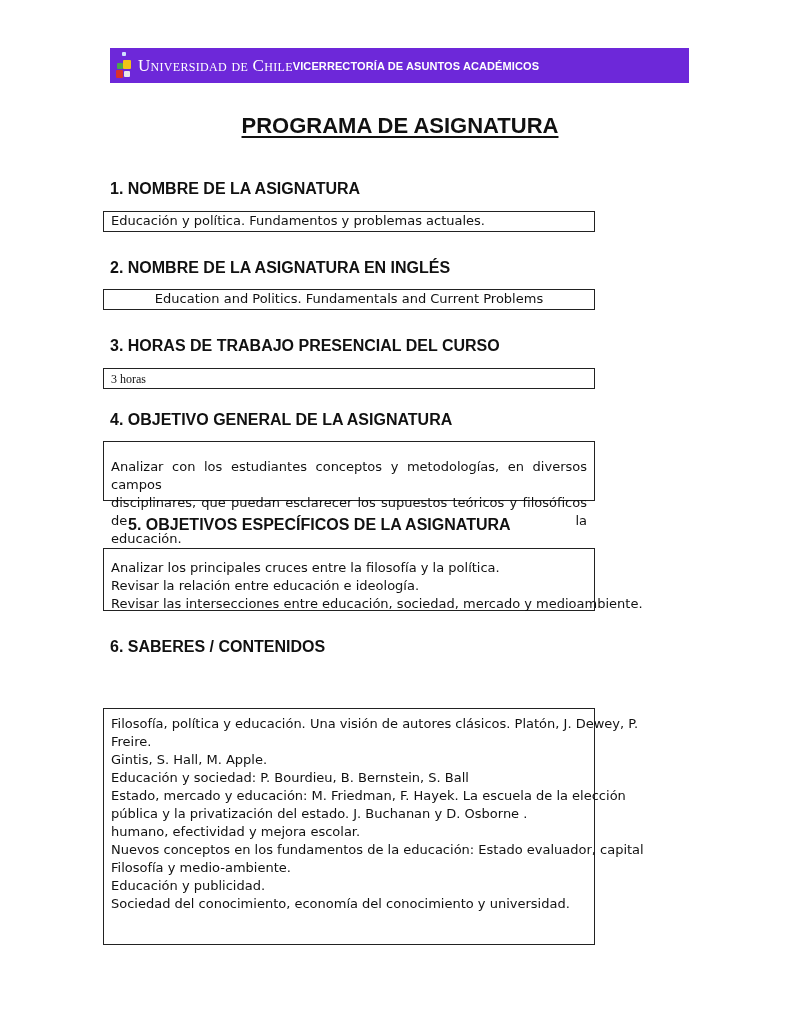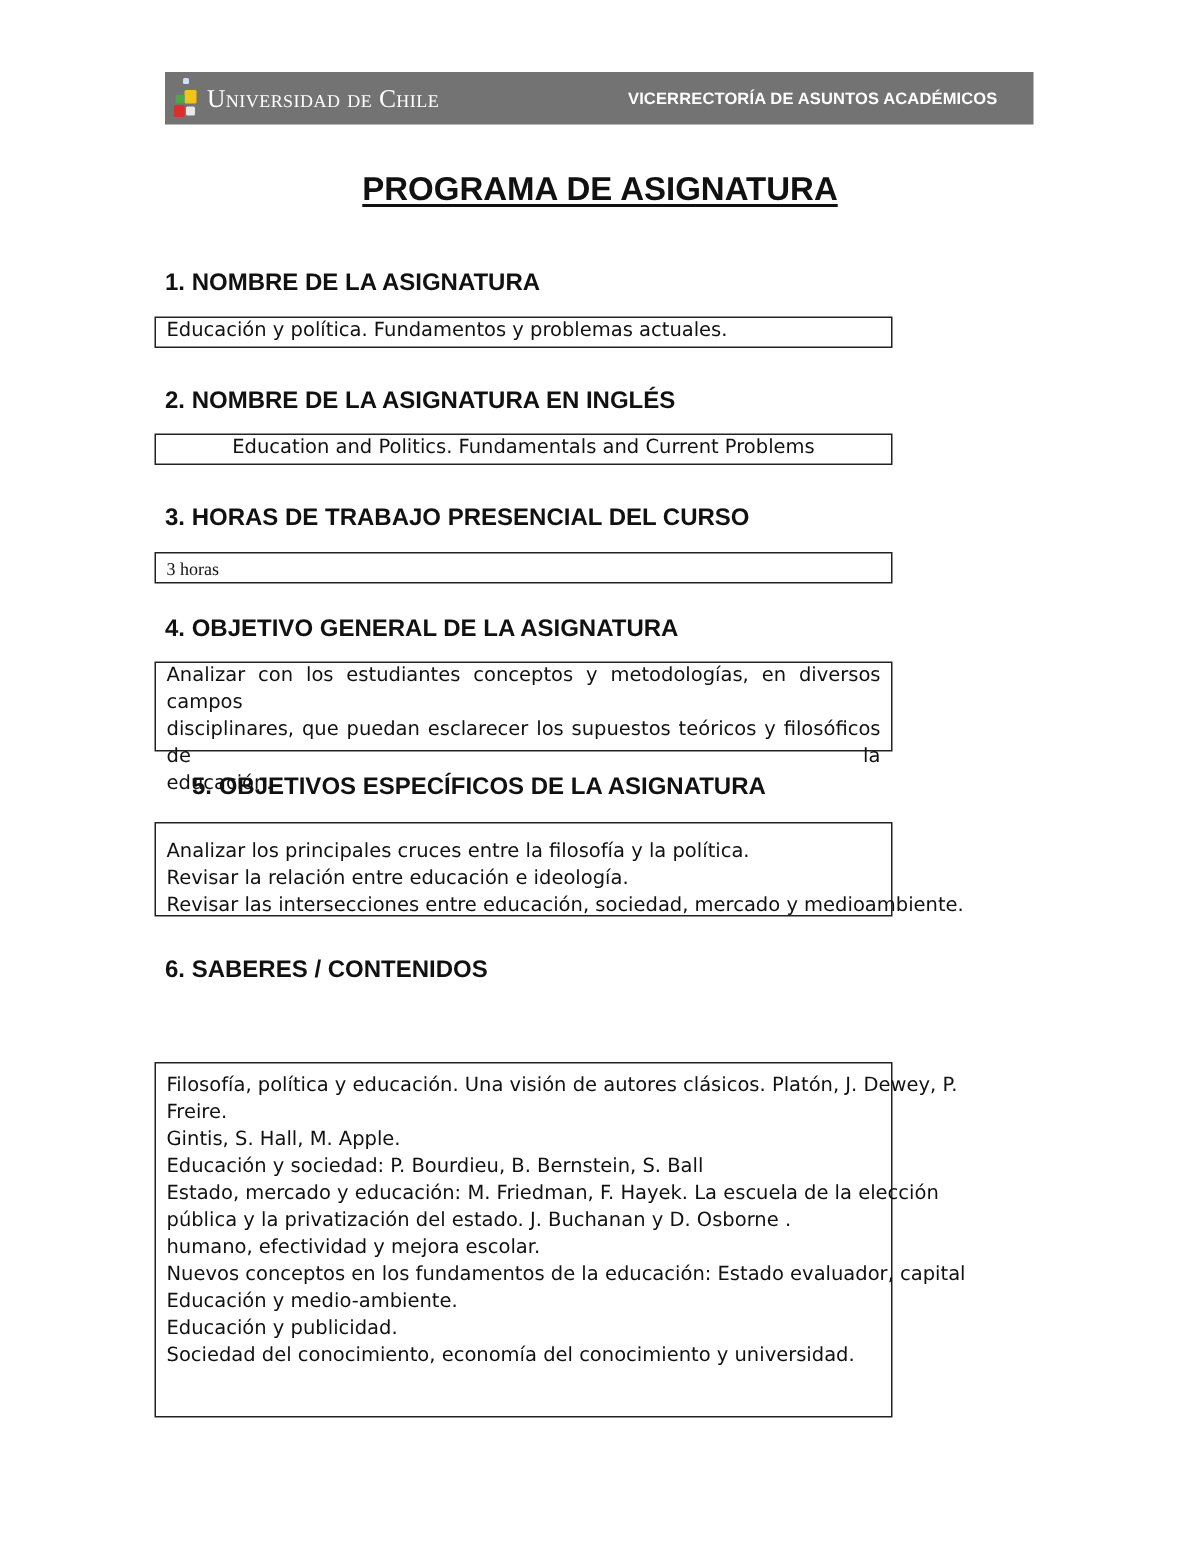--- a/index.html
+++ b/index.html
@@ -1,22 +1,22 @@
 <!DOCTYPE html>
 <html><head>
   <meta charset="utf-8">
   <style>
     * { box-sizing: border-box; margin: 0; padding: 0; }
     html, body { width: 800px; height: 1035px; background: #ffffff; }
     body { position: relative; font-family: "Liberation Sans", sans-serif; color: #111; overflow: hidden; }
 
     .banner {
       position: absolute; left: 110px; top: 48px; width: 579px; height: 35px;
-      background: #737373;
-      display: flex; align-items: center; justify-content: space-between;
+      background: #6d28d9;
+      display: flex; align-items: center; justify-content: flex-start;
       padding: 0 24px 0 6px;
     }
     .banner-left { display: flex; align-items: center; gap: 6px; }
     .logo { width: 16px; height: 28px; position: relative; }
     .logo .dot { position: absolute; border-radius: 1px; }
     .uni-name {
       color: #ffffff; font-family: "Liberation Serif", serif; font-size: 17px;
       font-variant: small-caps; letter-spacing: 0.3px;
     }
     .vice {
@@ -71,21 +71,21 @@
 <div class="box" style="top:289px;height:21px;padding-top:0;text-align:center;">
   <span class="line">Education and Politics. Fundamentals and Current Problems</span>
 </div>
 
 <div class="sec-heading" style="top:337px;">3. HORAS DE TRABAJO PRESENCIAL DEL CURSO</div>
 <div class="box serif" style="top:368px;height:21px;padding-top:1px;">
   <span class="line">3 horas</span>
 </div>
 
 <div class="sec-heading" style="top:411px;">4. OBJETIVO GENERAL DE LA ASIGNATURA</div>
-<div class="box justify" style="top:441px;height:60px;padding-top:0;">
+<div class="box justify" style="top:441px;height:60px;padding-top:16px;">
   <span class="jl">Analizar con los estudiantes conceptos y metodologías, en diversos campos</span>
   <span class="jl">disciplinares, que puedan esclarecer los supuestos teóricos y filosóficos de la</span>
   <span class="jl last">educación.</span>
 </div>
 
 <div class="sec-heading" style="top:516px;margin-left:18px;">5. OBJETIVOS ESPECÍFICOS DE LA ASIGNATURA</div>
 <div class="box" style="top:548px;height:63px;padding-top:10px;">
   <span class="line">Analizar los principales cruces entre la filosofía y la política.</span>
   <span class="line">Revisar la relación entre educación e ideología.</span>
   <span class="line">Revisar las intersecciones entre educación, sociedad, mercado y medioambiente.</span>
@@ -94,16 +94,16 @@
 <div class="sec-heading" style="top:638px;">6. SABERES / CONTENIDOS</div>
 <div class="box" style="top:708px;height:237px;padding-top:6px;">
   <span class="line">Filosofía, política y educación. Una visión de autores clásicos. Platón, J. Dewey, P.</span>
   <span class="line">Freire.</span>
   <span class="line">Gintis, S. Hall, M. Apple.</span>
   <span class="line">Educación y sociedad: P. Bourdieu, B. Bernstein, S. Ball</span>
   <span class="line">Estado, mercado y educación: M. Friedman, F. Hayek. La escuela de la elección</span>
   <span class="line">pública y la privatización del estado. J. Buchanan y D. Osborne .</span>
   <span class="line">humano, efectividad y mejora escolar.</span>
   <span class="line">Nuevos conceptos en los fundamentos de la educación: Estado evaluador, capital</span>
-  <span class="line">Educación y medio-ambiente.</span>
+  <span class="line">Filosofía y medio-ambiente.</span>
   <span class="line">Educación y publicidad.</span>
   <span class="line">Sociedad del conocimiento, economía del conocimiento y universidad.</span>
 </div>
 
 </body></html>

